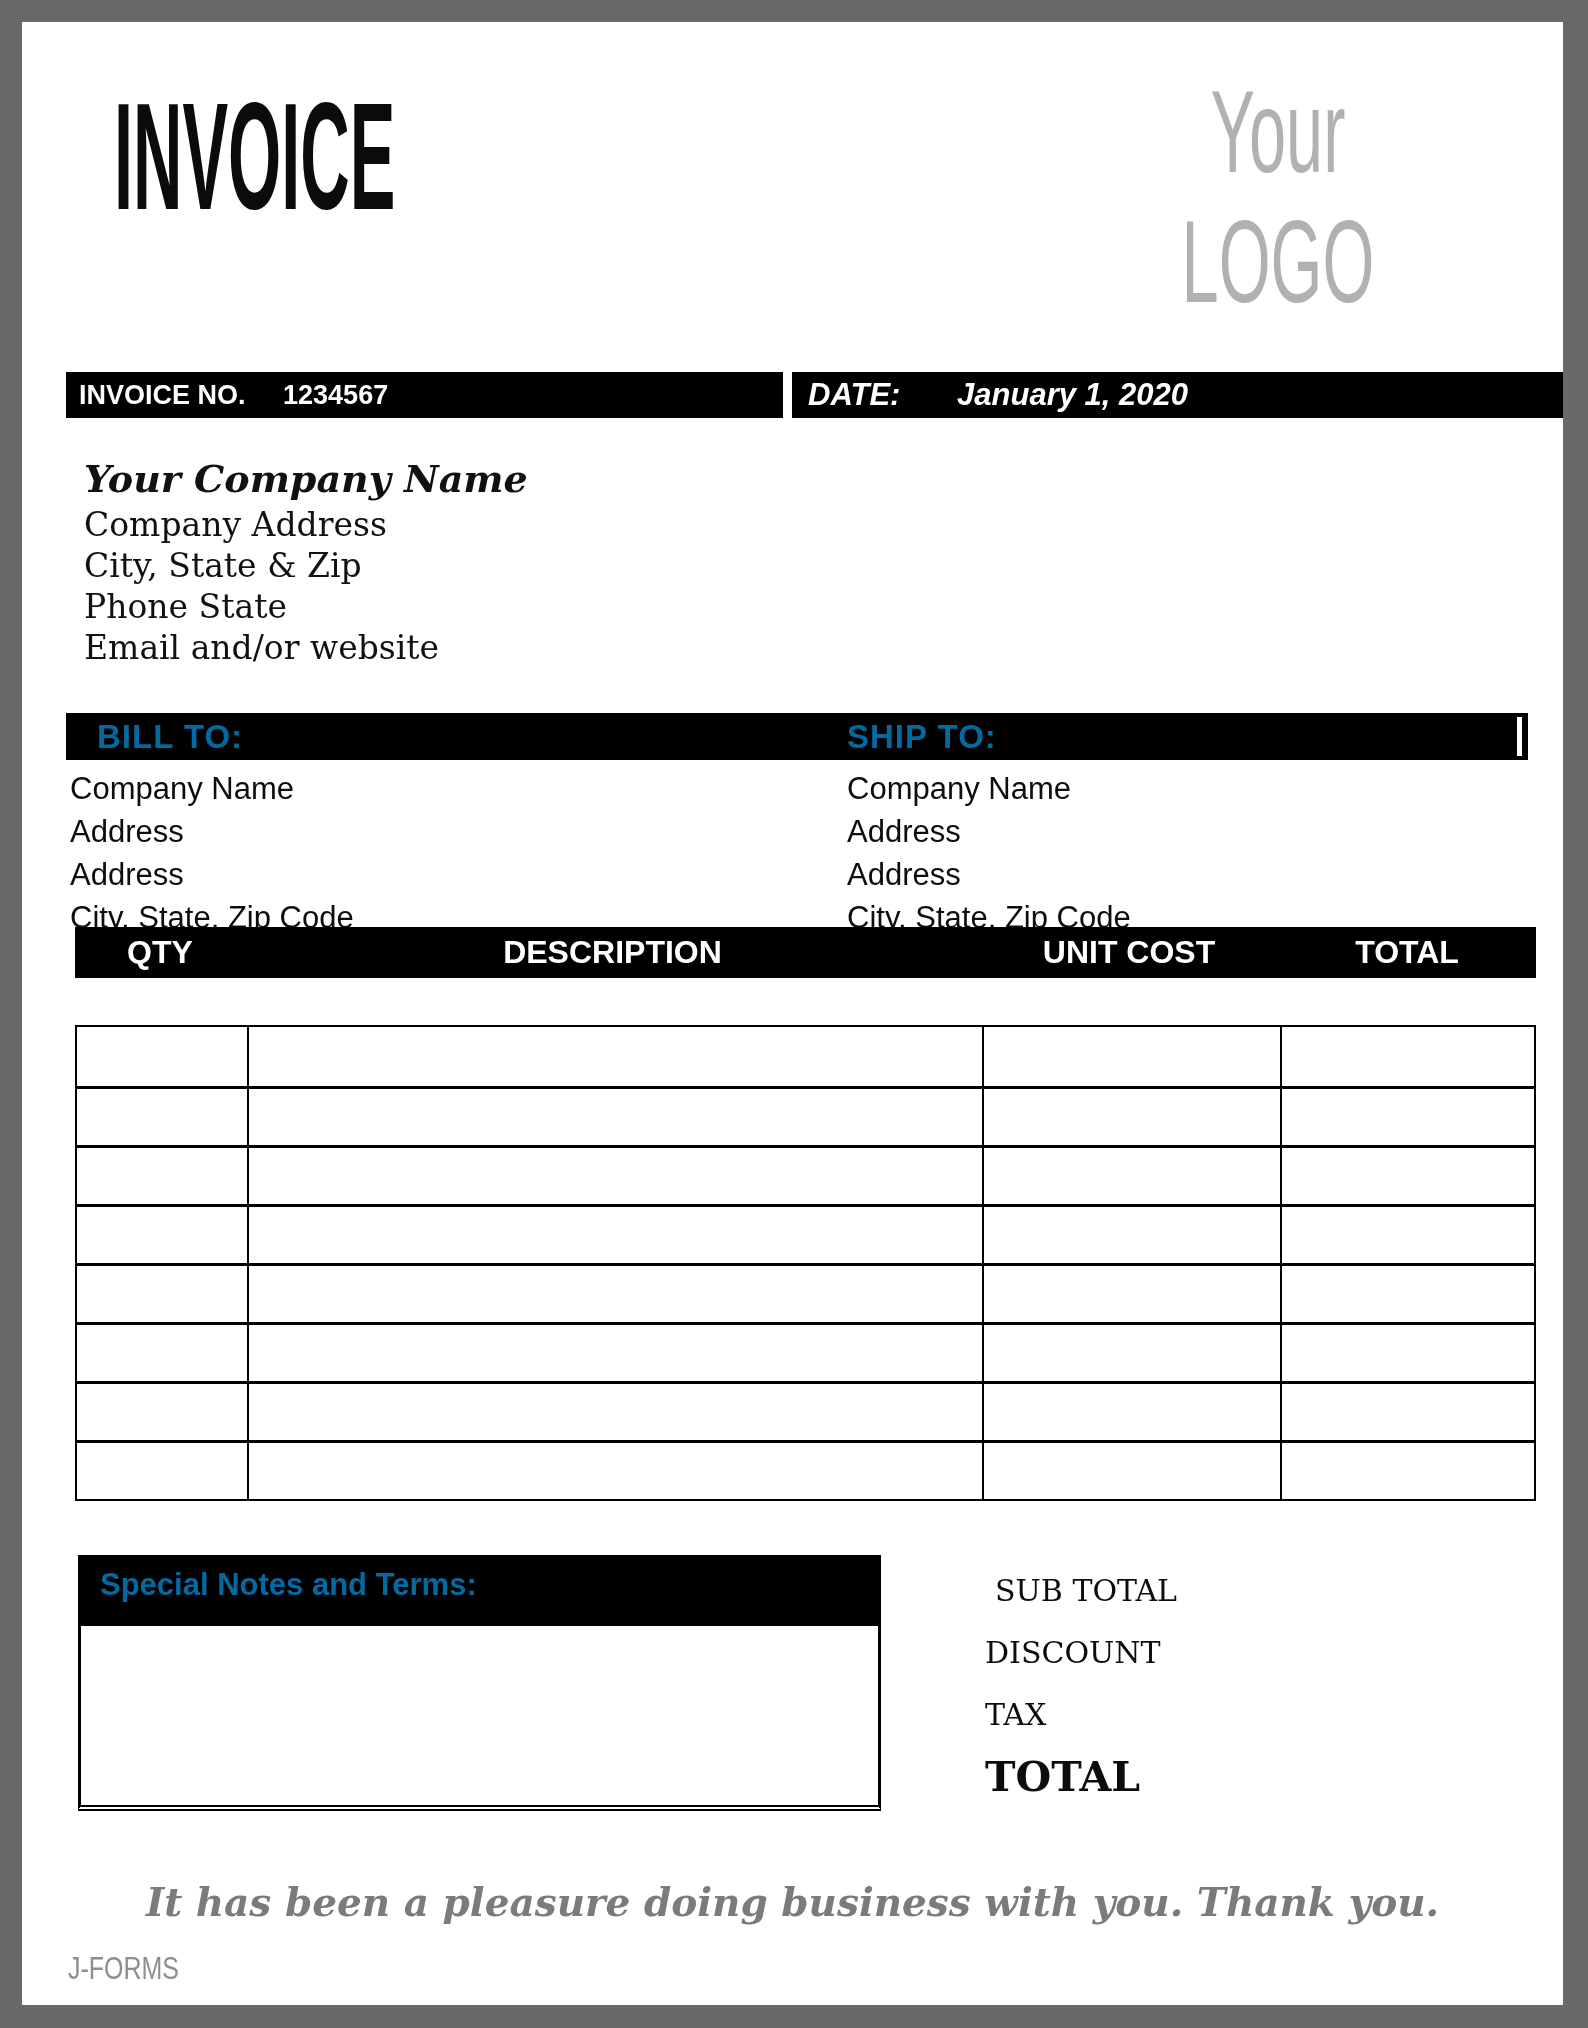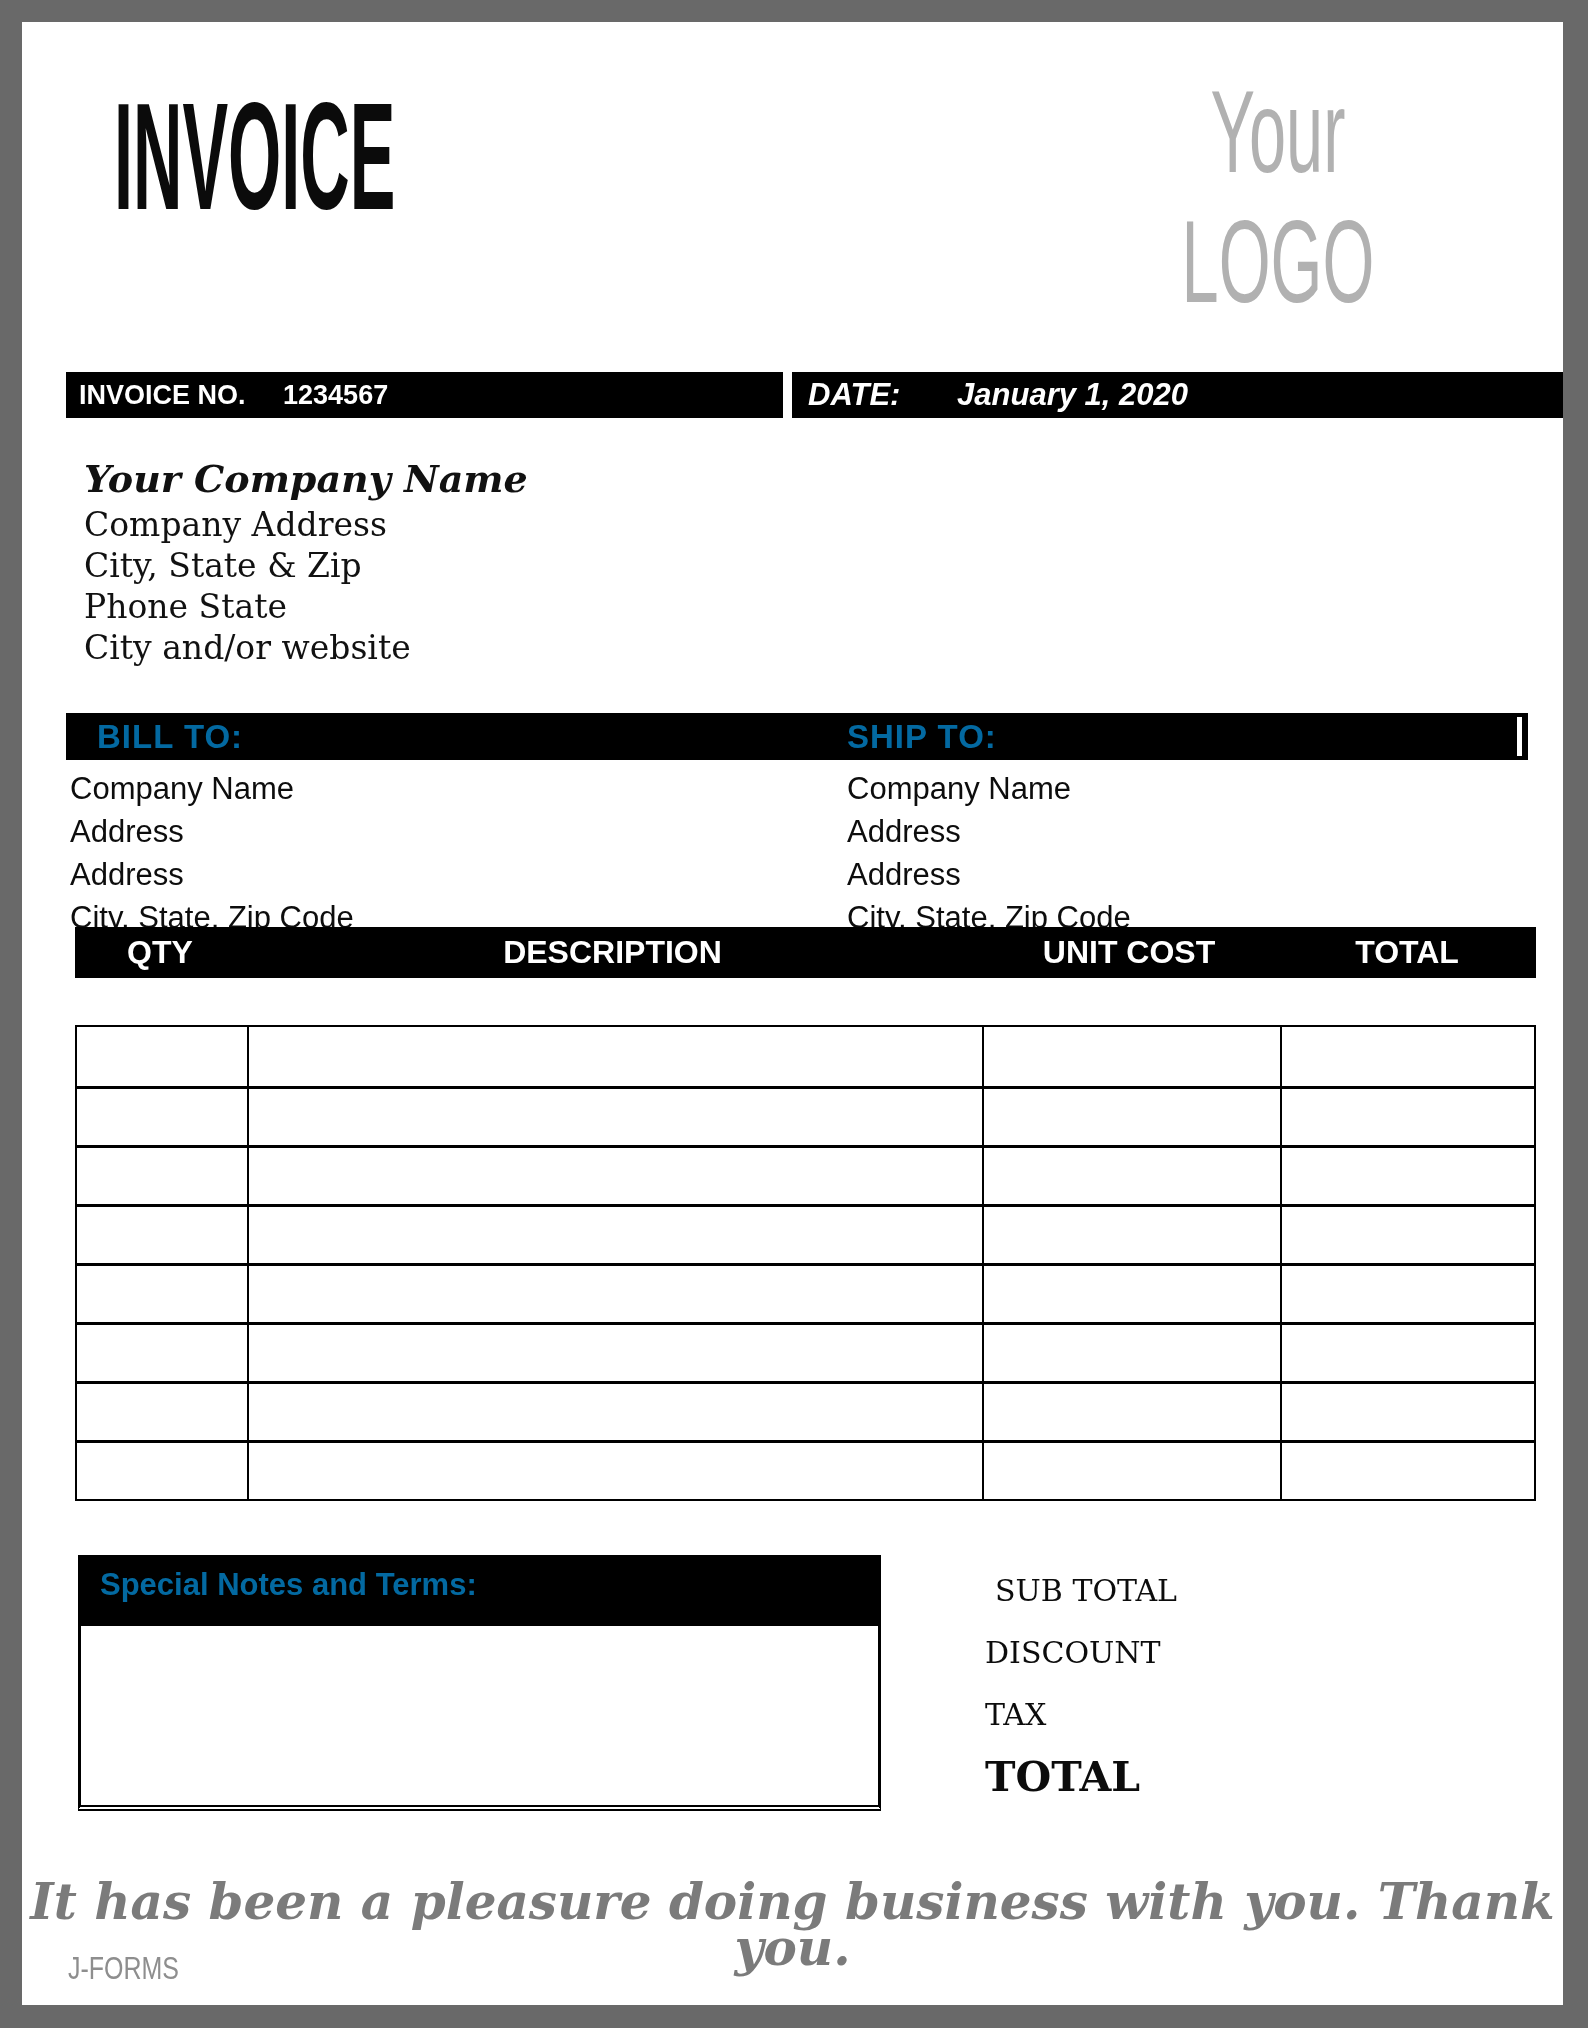--- a/index.html
+++ b/index.html
@@ -93,21 +93,21 @@
 
   
   .totals{left:963px;top:1538px;font-family:"DejaVu Serif",serif;color:#0c0c0c;}
   .totals .trow{height:62px;line-height:62px;font-size:30px;white-space:nowrap;}
   .totals .trow.sub{padding-left:10px;}
   .totals .trow.grand{font-weight:bold;font-size:41px;}
 
   
   .footer{left:0;top:1857px;width:100%;text-align:center;
     font-family:"DejaVu Serif",serif;font-weight:bold;font-style:italic;
-    font-size:50px;line-height:46px;color:var(--footer);}
+    font-size:39px;line-height:46px;color:var(--footer);}
 
   .brandmark{left:46px;top:1928px;font-size:32px;color:var(--brand);
     transform:scaleX(0.78);transform-origin:left top;white-space:nowrap;}
 </style>
 </head>
 <body>
 
 <div class="page">
 
   <div class="abs title">INVOICE</div>
@@ -124,21 +124,21 @@
   <div class="abs bar invbar-right">
     <span>DATE:</span>
     <span class="val">January 1, 2020</span>
   </div>
 
   <div class="abs company">
     <p class="cname">Your Company Name</p>
     <p class="cline">Company Address</p>
     <p class="cline">City, State &amp; Zip</p>
     <p class="cline">Phone State</p>
-    <p class="cline">City and/or website</p>
+    <p class="cline">Email and/or website</p>
   </div>
 
   <div class="abs bar bsbar">
     <span class="lbl bill">BILL TO:</span>
     <span class="lbl ship">SHIP TO:</span>
     <span class="stripe"></span>
   </div>
 
   <div class="bscols">
     <div class="col bill abs">

